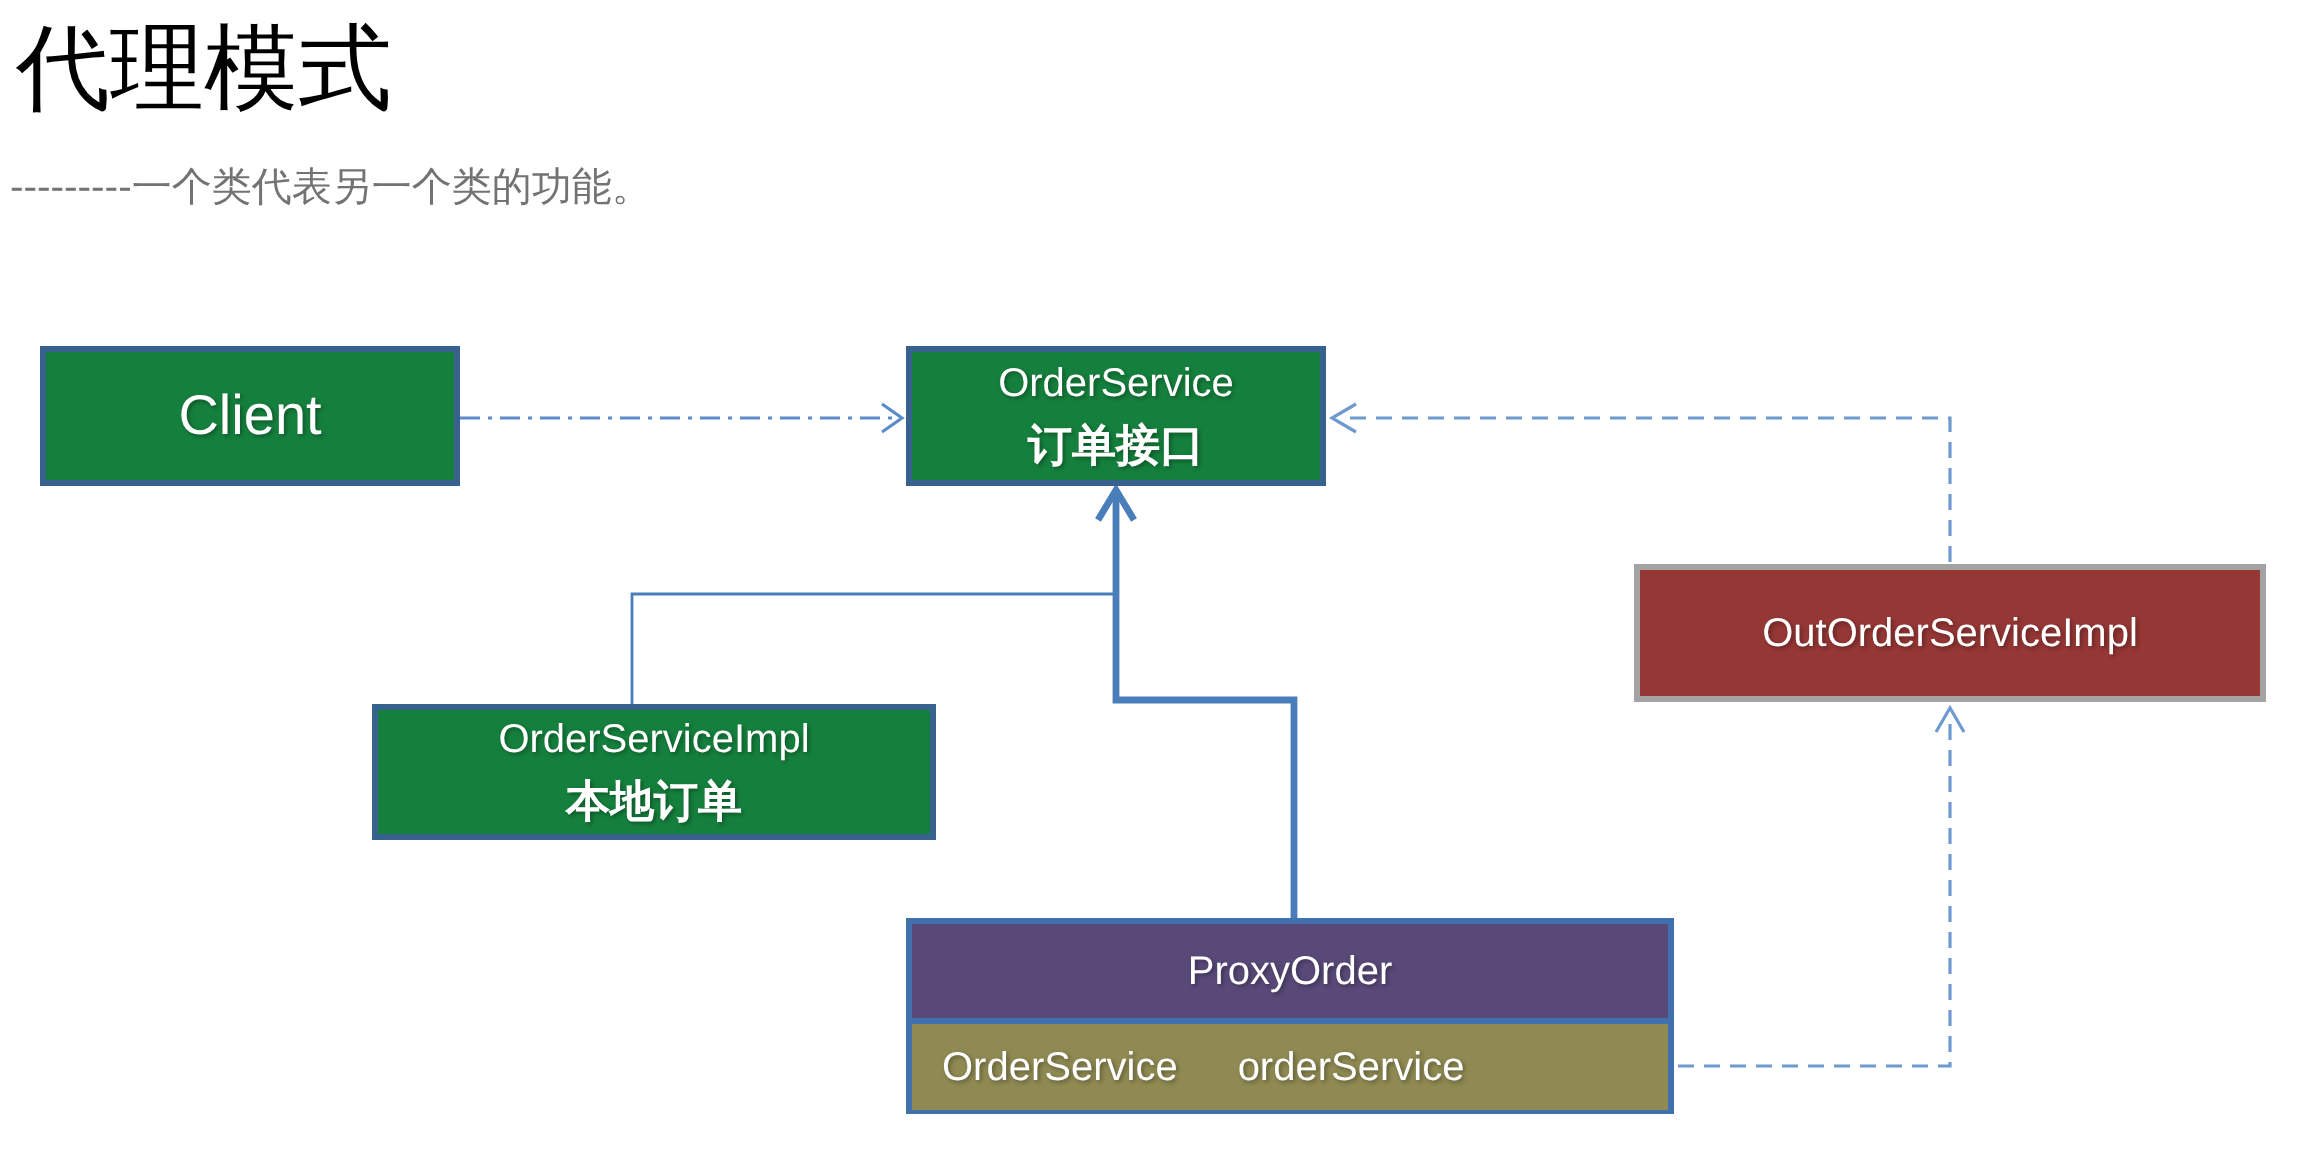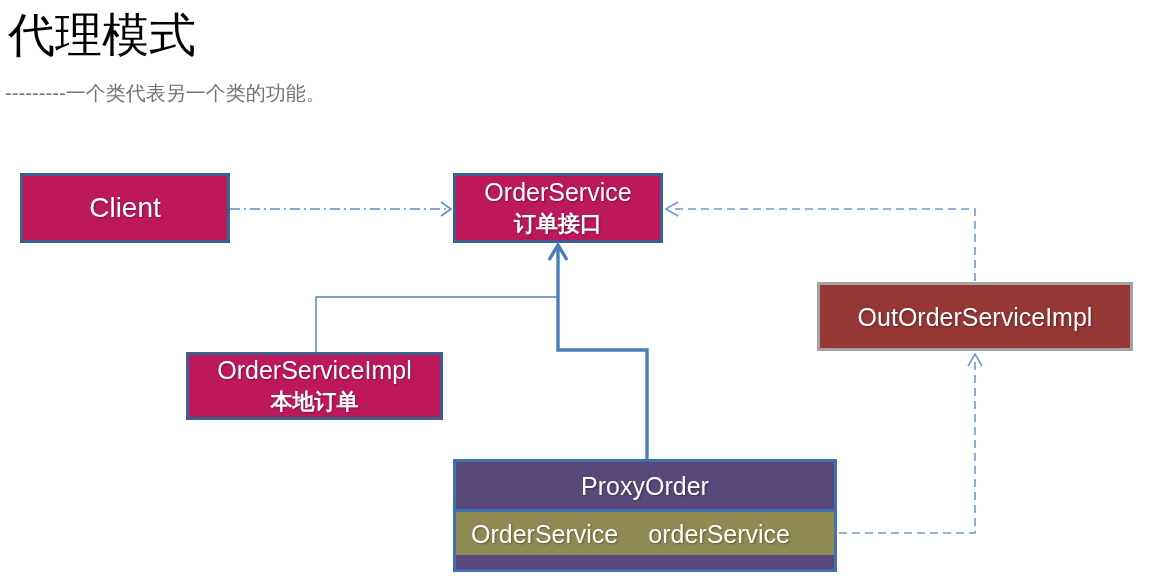--- a/index.html
+++ b/index.html
@@ -15,33 +15,33 @@
   .subtitle{
     position:absolute;left:5px;top:80px;
     font-family:"DejaVu Serif",serif;font-size:20px;color:#737373;
   }
   .connectors{position:absolute;left:0;top:0;}
   .node{
     position:absolute;box-sizing:border-box;color:#fff;text-align:center;
     display:flex;flex-direction:column;justify-content:center;align-items:center;
     text-shadow:1px 1px 2px rgba(0,0,0,0.35);
   }
-  .node .en{font-family:"Liberation Sans",sans-serif;font-size:25px;line-height:30px;}
+  .node .en{font-family:"Liberation Sans",sans-serif;font-size:20px;line-height:30px;}
   .node .zh{font-family:"DejaVu Serif",serif;font-size:22px;line-height:32px;font-weight:bold;}
-  .node-blue{background:#be185d;border:3px solid #37618E;}
+  .node-blue{background:#15803d;border:3px solid #37618E;}
   .node-client{left:20px;top:173px;width:210px;height:70px;}
   .node-client .en{font-size:28px;}
   .node-orderservice{left:453px;top:173px;width:210px;height:70px;}
-  .node-orderserviceimpl{left:186px;top:352px;width:257px;height:68px;}
+  .node-orderserviceimpl{left:186px;top:352px;width:282px;height:68px;}
   .node-outorder{
     left:817px;top:282px;width:316px;height:69px;
     background:#953735;border:3px solid #a3a3a3;
   }
   .node-proxy{
-    left:453px;top:459px;width:384px;height:113px;
+    left:453px;top:459px;width:384px;height:98px;
     border:3px solid #4170AE;background:#594979;
     display:block;text-align:center;padding:0;
   }
   .proxy-head{
     height:47px;background:#594979;display:flex;align-items:center;justify-content:center;
     font-size:26px;border-bottom:3px solid #4170AE;
   }
   .proxy-field{
     height:43px;background:#8F8A52;display:flex;align-items:center;
     padding-left:15px;gap:30px;font-size:27px;

